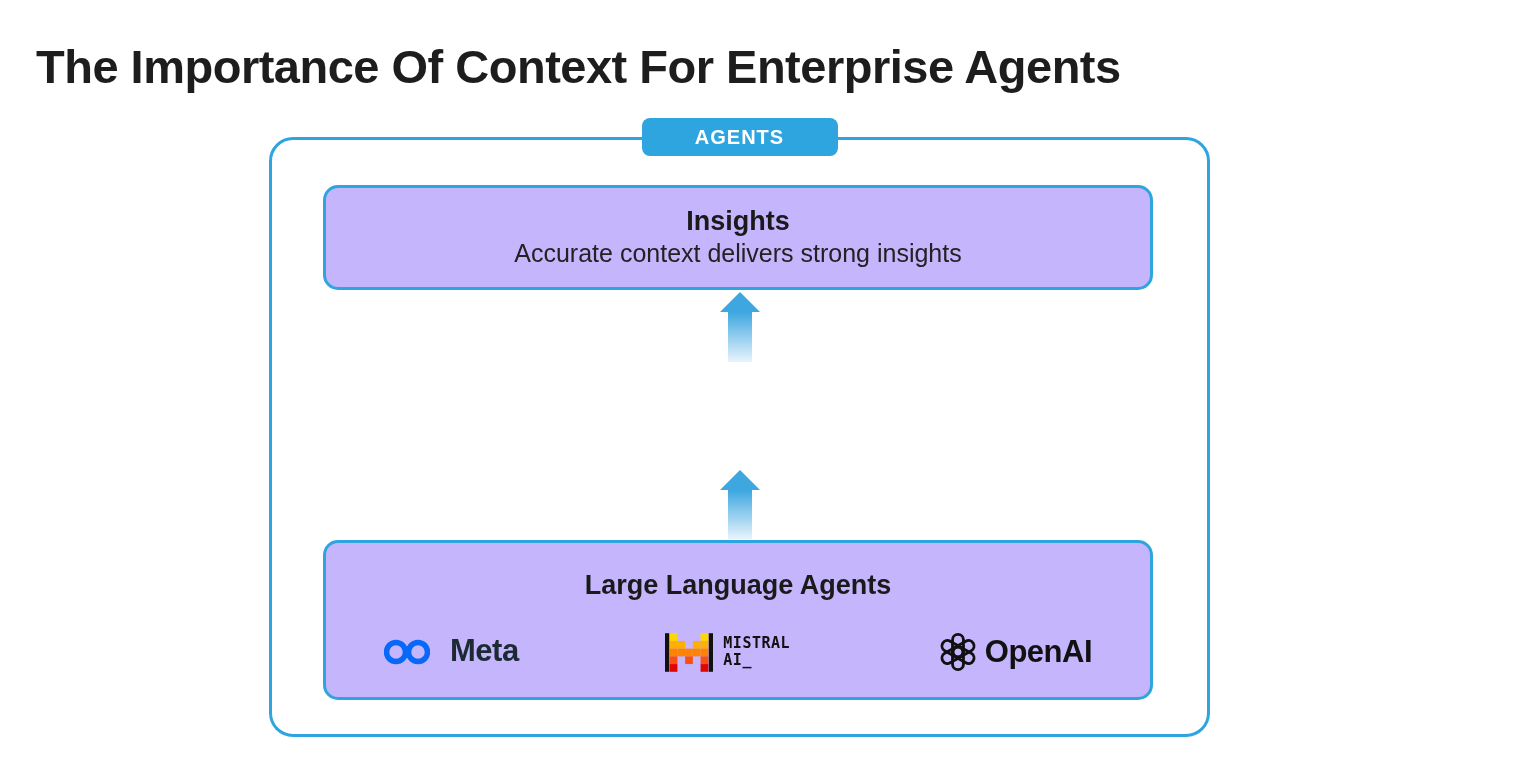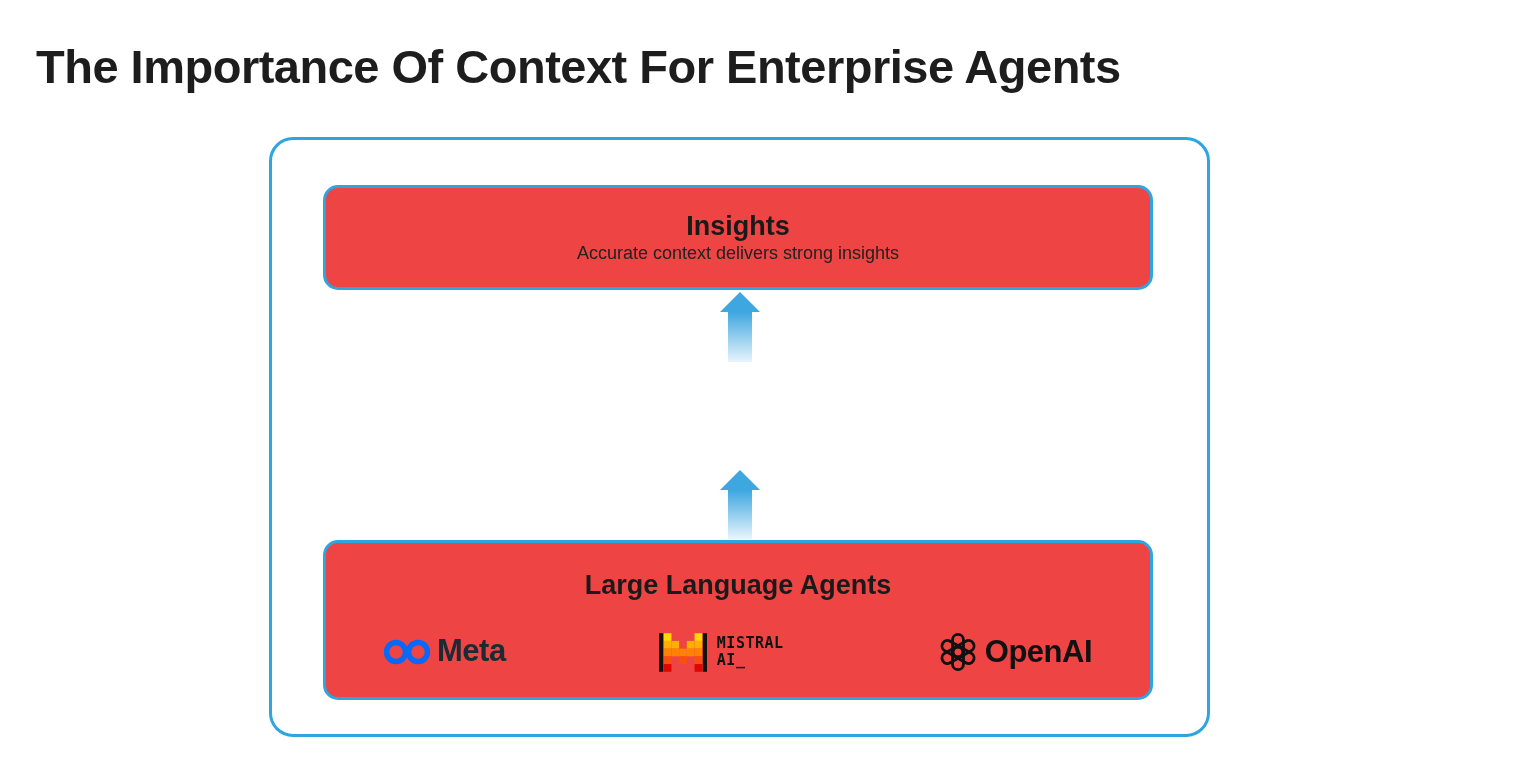--- a/index.html
+++ b/index.html
@@ -34,31 +34,31 @@
     border-radius: 8px;
     display: flex; align-items: center; justify-content: center;
     color: #ffffff; font-size: 20px; font-weight: 700;
     letter-spacing: 1px;
   }
 
   .stage-box {
     position: absolute; left: 51px; width: 830px;
     border: 3px solid var(--accent, #2FA5DF);
     border-radius: 15px;
-    background: #ef4444;
+    background: #c4b5fd;
     box-sizing: border-box;
     display: flex; flex-direction: column;
     align-items: center; justify-content: center;
   }
   .box-insights  { top: 45px;  height: 105px; }
   .box-retrieval { top: 223px; height: 105px; }
   .box-llm       { top: 400px; height: 160px; justify-content: flex-start; }
 
   .box-title { font-size: 27px; font-weight: 700; color: #1a1a1a; line-height: 1.2; }
-  .box-subtitle { font-size: 18px; font-weight: 400; color: #222222; line-height: 1.3; margin-top: 0; }
+  .box-subtitle { font-size: 25px; font-weight: 400; color: #222222; line-height: 1.3; margin-top: 0; }
   .llm-title { margin-top: 26px; }
 
   .arrow-up {
     position: absolute; left: 448px; width: 40px;
     display: flex; flex-direction: column; align-items: center;
   }
   .arrow-1 { top: 152px; height: 70px; }
   .arrow-2 { top: 330px; height: 69px; }
   .arrow-head {
     width: 0; height: 0;
@@ -76,21 +76,21 @@
     margin-top: 30px; padding: 0 58px;
     display: flex; align-items: center; justify-content: space-between;
   }
   .logo { display: flex; align-items: center; }
 
   .anthropic-wordmark {
     font-size: 25px; font-weight: 700; color: #181818;
     letter-spacing: 1.5px; white-space: nowrap;
   }
 
-  .meta-logo { gap: 7px; }
+  .meta-logo { gap: 20px; }
   .meta-wordmark {
     font-size: 31px; font-weight: 700; color: #1C2B33;
     letter-spacing: -0.5px; margin-top: -2px;
   }
 
   .mistral-logo { gap: 10px; }
   .mistral-wordmark {
     font-family: "DejaVu Sans Mono", monospace;
     font-size: 15px; font-weight: 700; color: #111111;
     line-height: 1.15; letter-spacing: 0.5px;
@@ -104,20 +104,21 @@
 </style>
 </head>
 <body>
 
 <div class="stage">
 
   <h1 class="page-title">The Importance Of Context For Enterprise Agents</h1>
 
   <div class="agents-container">
 
+    <div class="agents-tab">AGENTS</div>
 
     <div class="stage-box box-insights">
       <div class="box-title">Insights</div>
       <div class="box-subtitle">Accurate context delivers strong insights</div>
     </div>
 
     <div class="arrow-up arrow-1">
       <div class="arrow-head"></div>
       <div class="arrow-shaft"></div>
     </div>

